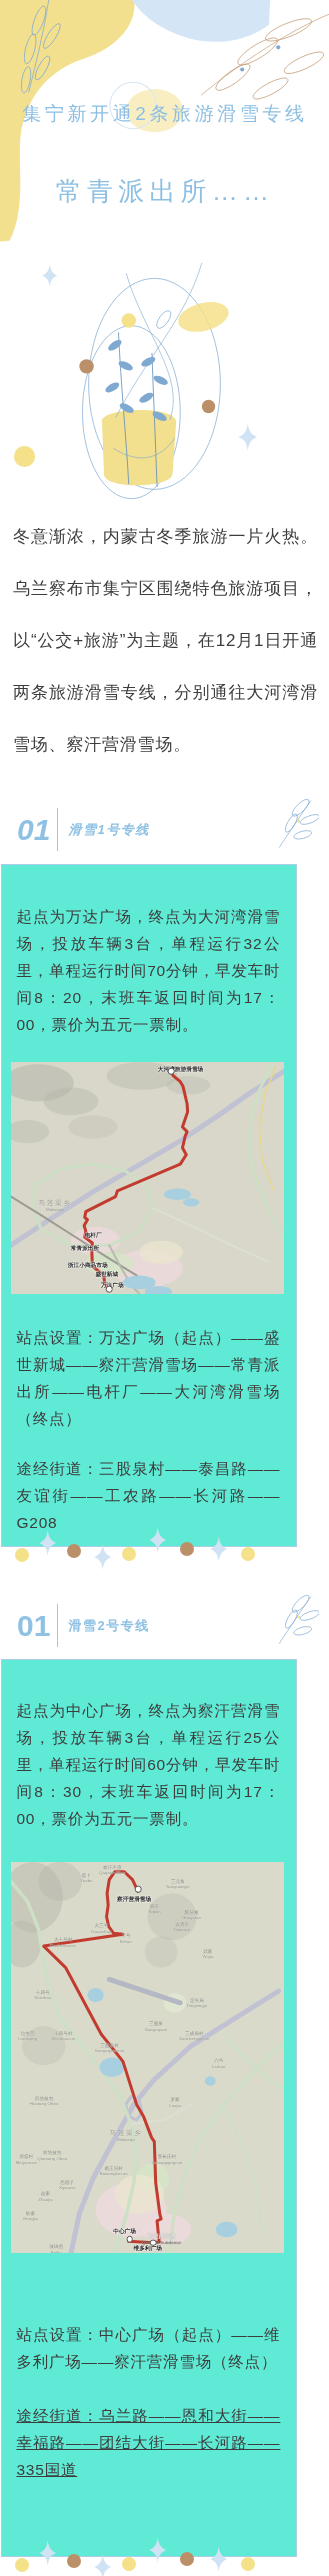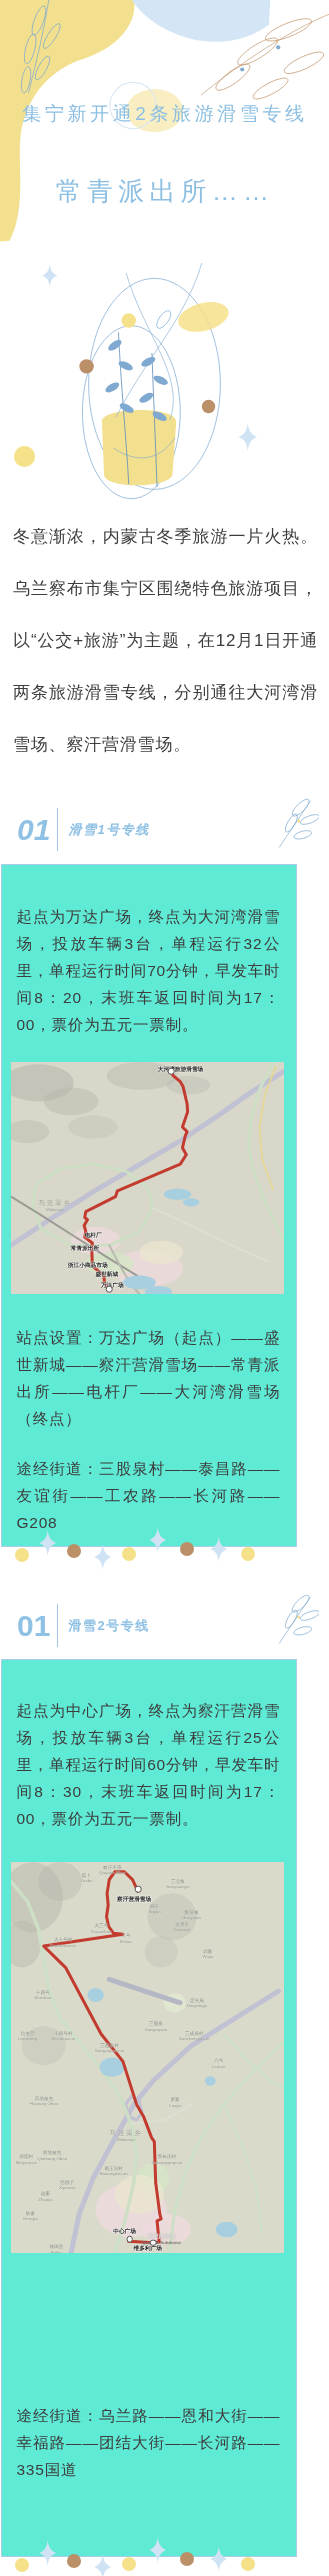--- a/index.html
+++ b/index.html
@@ -26,21 +26,21 @@
   .sh-divider{width:1px;height:43px;background:var(--divider-blue);margin-left:6.2px;}
   .sh-label{margin-left:11px;font-size:13px;font-weight:bold;color:var(--accent-blue);letter-spacing:1.5px;}
 
   
   .info-box{left:1px;width:294px;border:1px solid var(--box-border);background:#5eead4;z-index:1;}
   #box1{top:864px;height:681px;}
   #box2{top:1659px;height:896px;}
   .box-para{position:absolute;left:14.4px;width:264px;font-size:15.5px;line-height:27px;
     letter-spacing:0.8px;color:var(--body-text);text-align:justify;}
   #b1-desc{top:38px;}   #b1-stops{top:459px;}  #b1-streets{top:590px;}
-  #b2-desc{top:37px;}   #b2-stops{top:661px;} #b2-streets{top:742px;}
+  #b2-desc{top:37px;}   #b2-stops{top:661px;} #b2-streets{top:742px;text-decoration:underline;}
 
   
   .map{position:absolute;left:9.3px;width:273px;overflow:hidden;}
   #map-0{top:197px;height:232px;}
   #map-1{top:202px;height:391px;}
   .map-svg{position:absolute;left:0;top:0;width:100%;height:100%;}
   .map-marker{position:absolute;width:4.6px;height:4.6px;background:#fff;border:1px solid #555;
     border-radius:50%;transform:translate(-50%,-50%);z-index:3;}
   .map-label{position:absolute;transform:translate(-50%,-50%);text-align:center;line-height:1.2;
     white-space:nowrap;z-index:2;}
@@ -396,20 +396,21 @@
           <div class="pin">Qianjinlu Subdistrict</div>
         </div>
         <div class="map-label station" style="left: 50%; top: 98.8%;">
           <div>维多利广场</div>
         </div>
         <div class="map-label small" style="left: 16.5%; top: 99%;">
           <div>玻璃忽</div>
           <div class="pin">Bolitu</div>
         </div>
       </div>
+    <div class="box-para" id="b2-stops">站点设置：中心广场（起点）——维多利广场——察汗营滑雪场（终点）</div>
     <div class="box-para" id="b2-streets">途经街道：乌兰路——恩和大街——幸福路——团结大街——长河路——335国道</div>
   </div>
   <div class="abs decor-row" id="row2">
       <div class="row-dot dot-yellow" style="left: 14.7px; top: 24px;"></div>
       <svg viewBox="0 0 32 48" class="row-sparkle" style="left: 39px; top: 5.7px;">
         <path d="M16,0 C17.5,14 22,20 32,24 C22,28 17.5,34 16,48 C14.5,34 10,28 0,24 C10,20 14.5,14 16,0 Z"></path>
       </svg>
       <div class="row-dot dot-brown" style="left: 67px; top: 20px;"></div>
       <svg viewBox="0 0 32 48" class="row-sparkle" style="left: 94px; top: 20px;">
         <path d="M16,0 C17.5,14 22,20 32,24 C22,28 17.5,34 16,48 C14.5,34 10,28 0,24 C10,20 14.5,14 16,0 Z"></path>

